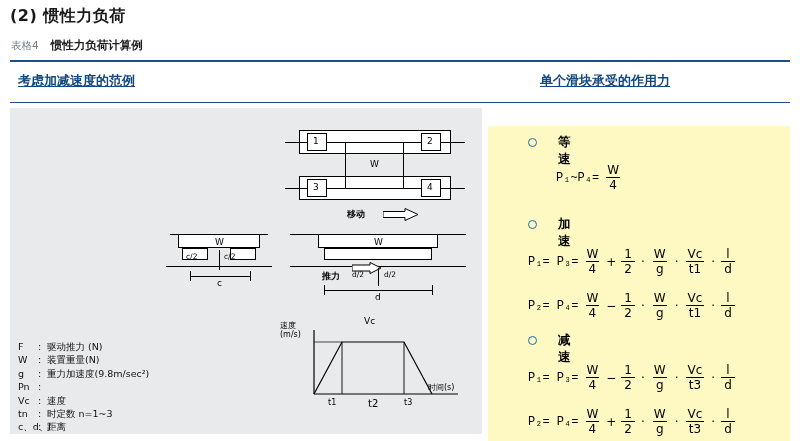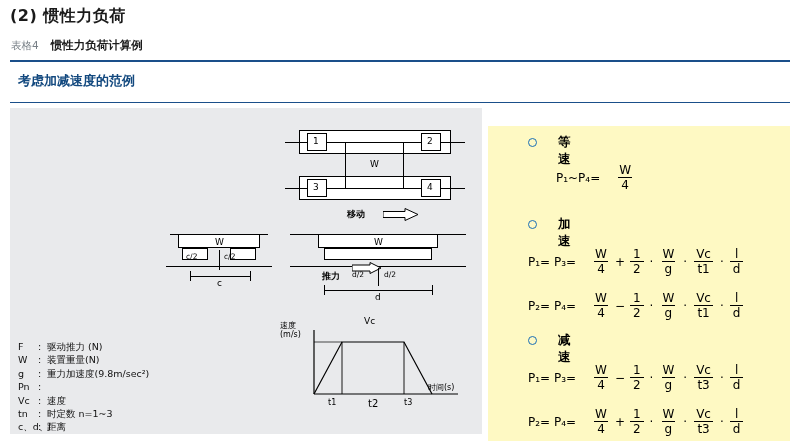--- a/index.html
+++ b/index.html
@@ -60,20 +60,21 @@
     width: 780px;
     height: 1px;
     background: #1a4f8a;
   }
   .hdr {
     position: absolute;
     top: 72px;
     font-size: 13px;
     font-weight: bold;
     color: #13497f;
+    text-decoration: underline;
   }
   .hdr-left { left: 18px; }
   .hdr-right { left: 540px; }
 
   .left-panel {
     position: absolute;
     left: 10px;
     top: 108px;
     width: 472px;
     height: 326px;
@@ -133,21 +134,21 @@
 
   
   .formula {
     position: absolute;
     font-size: 12px;
     display: flex;
     align-items: center;
     white-space: nowrap;
     color: #000;
   }
-  .formula .lhs { margin-right: 14px; }
+  .formula .lhs { margin-right: 3px; font-family: Liberation Mono, monospace; }
   .frac {
     display: inline-flex;
     flex-direction: column;
     align-items: center;
     justify-content: center;
     margin: 0 2px;
     vertical-align: middle;
   }
   .frac .num {
     padding: 0 3px 1px 3px;
@@ -199,20 +200,21 @@
 
   <div class="section-title">(2) 惯性力负荷</div>
 
   <div class="table-caption">
     <span class="caption-no">表格4</span>
     <span class="caption-text">惯性力负荷计算例</span>
   </div>
 
   <div class="rule-top"></div>
   <div class="hdr hdr-left">考虑加减速度的范例</div>
+  <div class="hdr hdr-right">单个滑块承受的作用力</div>
   <div class="rule-mid"></div>
 
   <div class="left-panel">
 
     <div class="diagram" style="left:275px; top:8px; width:180px; height:105px;">
 
       <div class="rail" style="left:14px; top:14px; width:152px; height:24px;"></div>
       <div class="ln" style="left:0px; top:25.5px; width:180px; height:1px;"></div>
 
       <div class="blk" style="left:22px; top:17px; width:20px; height:18px;"></div>

